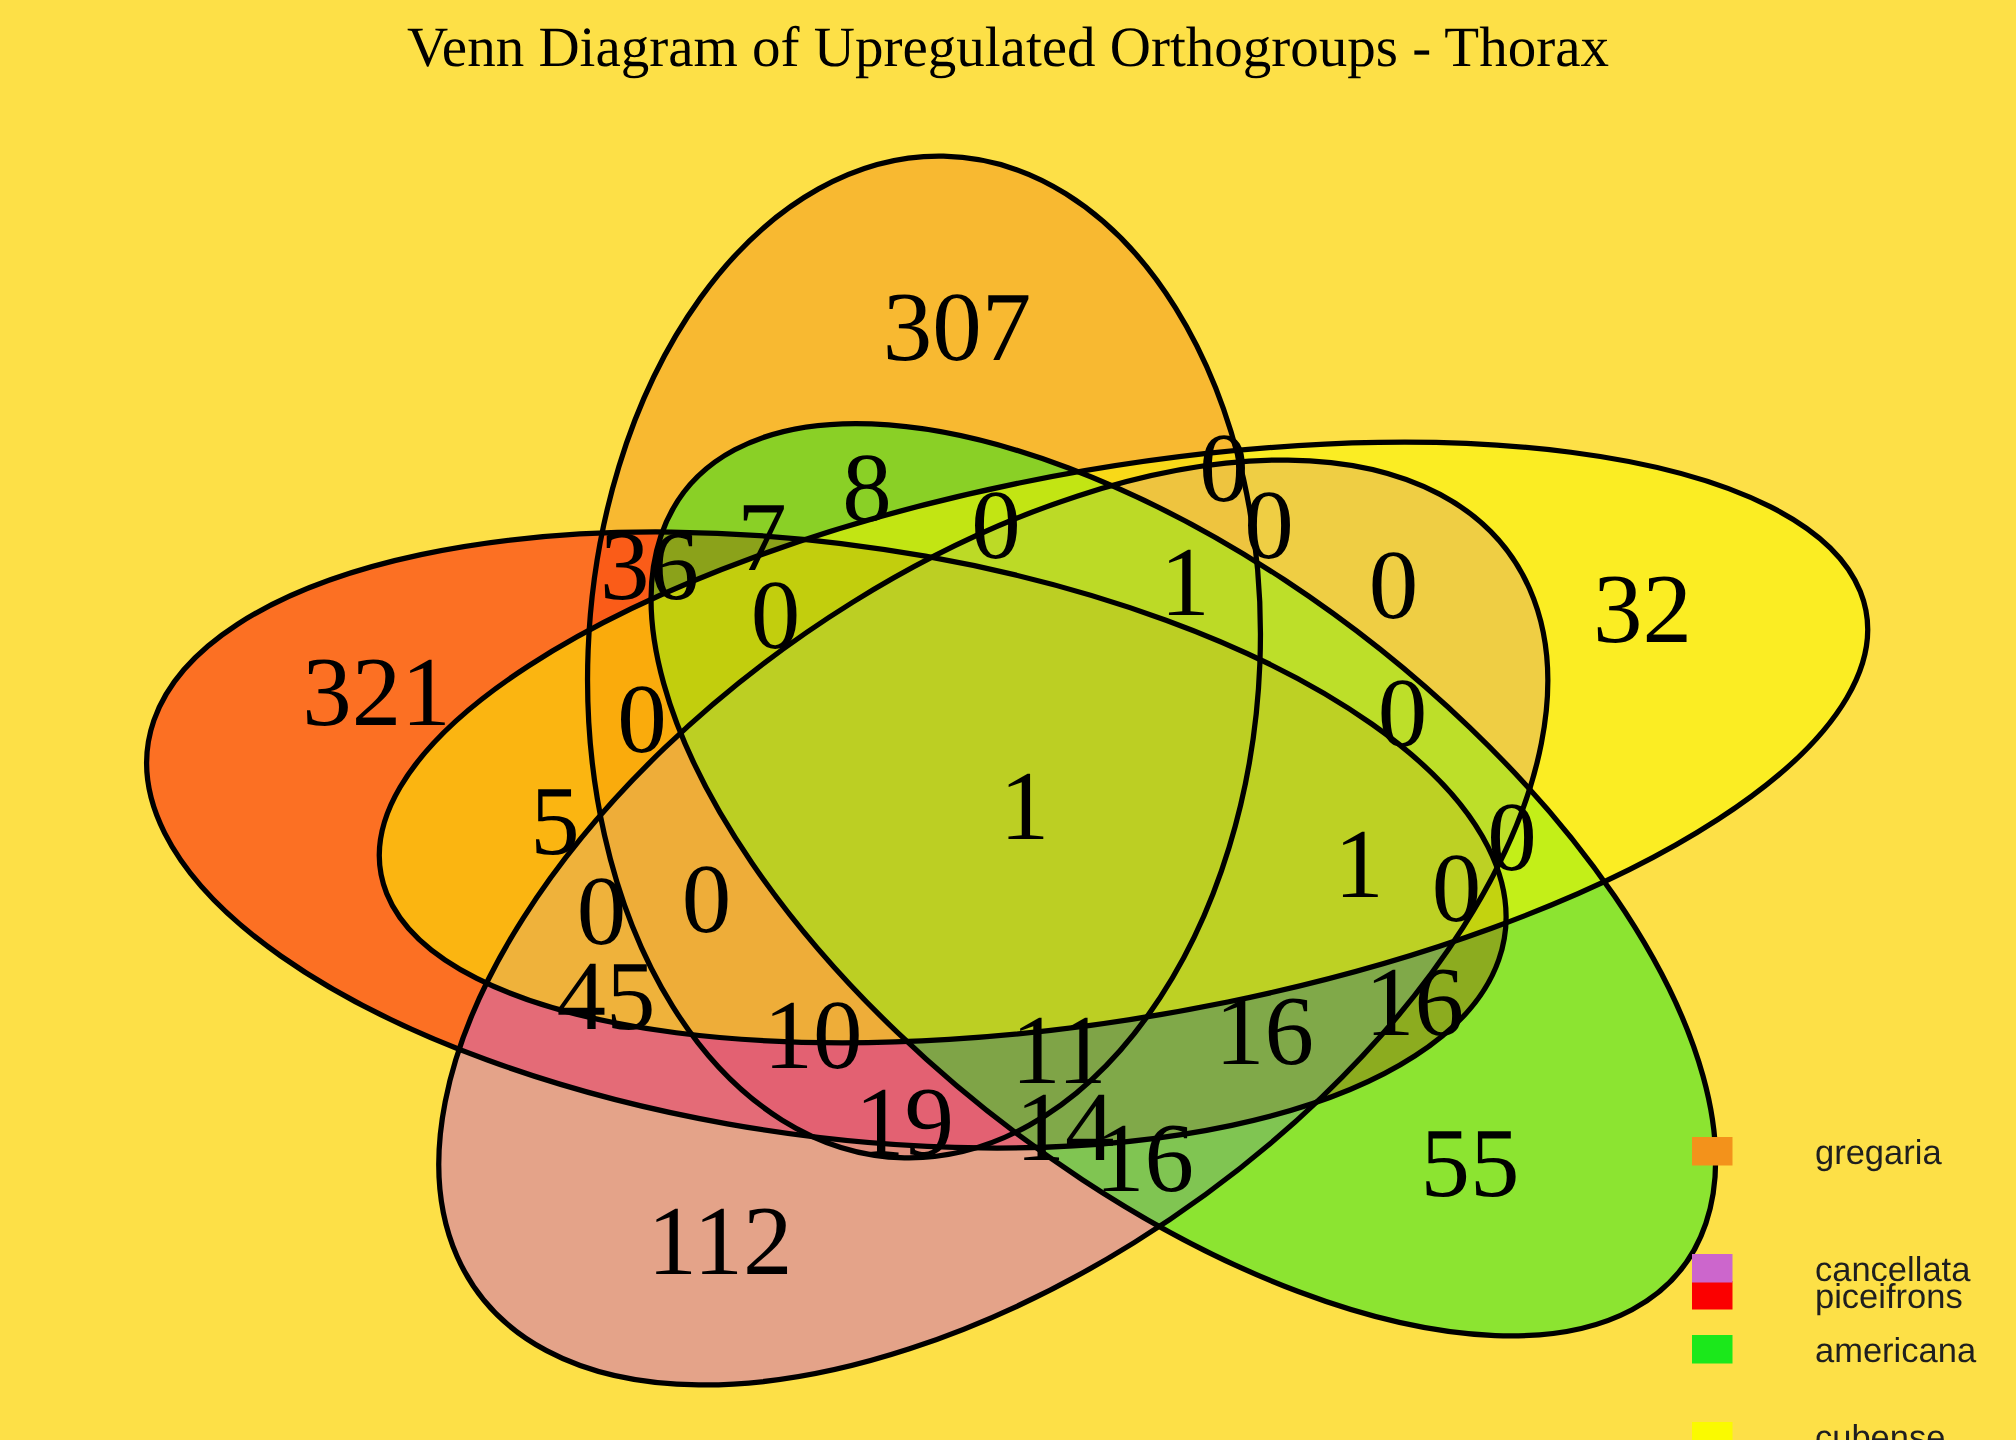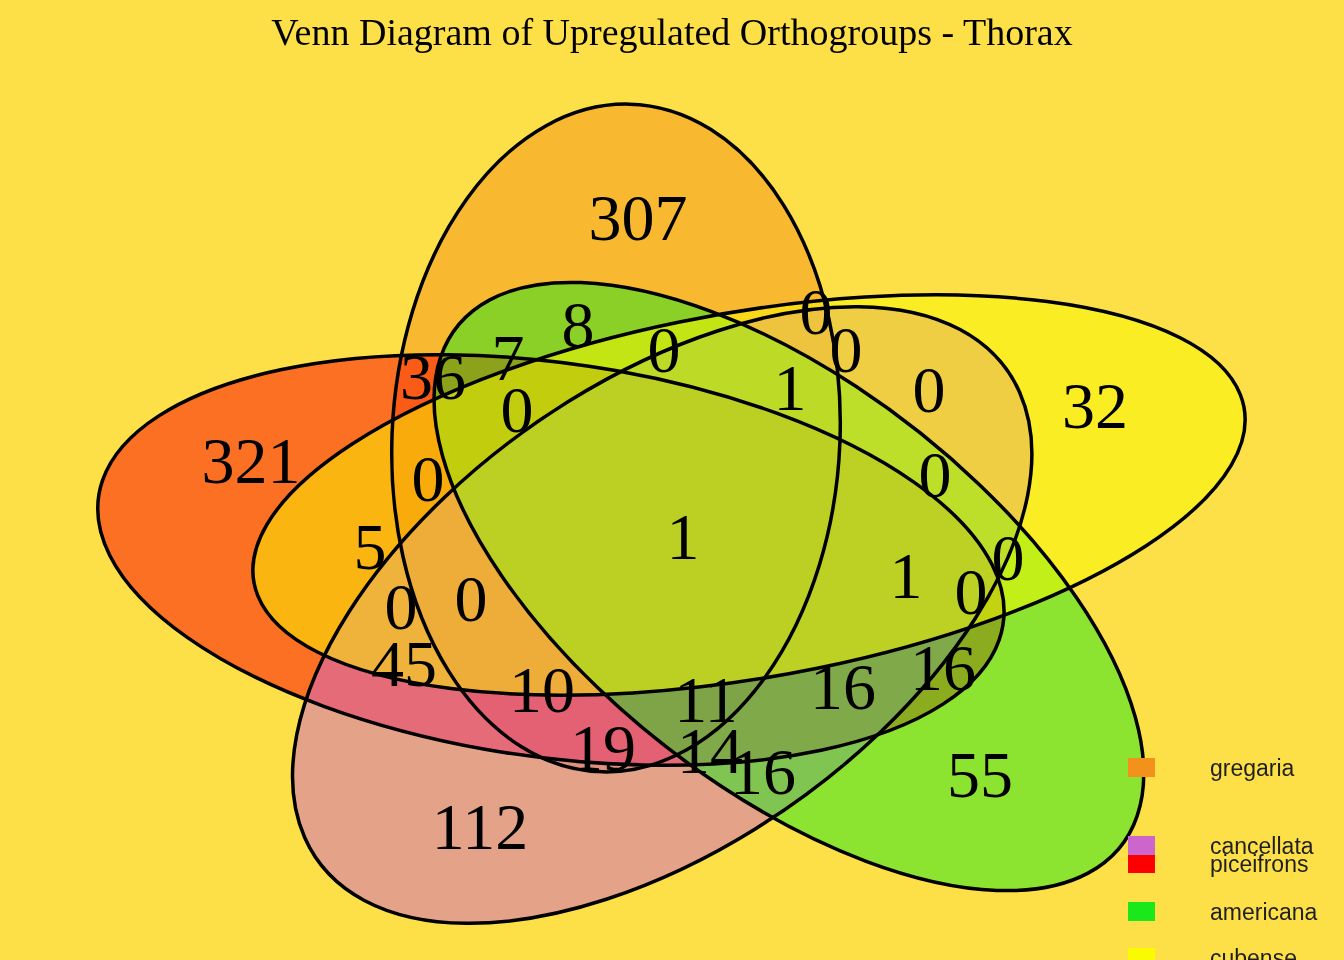--- a/index.html
+++ b/index.html
@@ -135,21 +135,21 @@
         <span class="legend-label">gregaria</span>
       </div>
       <div class="legend-item" style="top: 59.5px; margin-top: 48px;">
         <span class="legend-swatch" style="background: rgb(251, 0, 0);"></span>
         <span class="legend-label">piceifrons</span>
       </div>
       <div class="legend-item" style="top: 90px;">
         <span class="legend-swatch" style="background: rgb(204, 102, 204);"></span>
         <span class="legend-label">cancellata</span>
       </div>
-      <div class="legend-item" style="top: 156px;">
+      <div class="legend-item" style="top: 144px;">
         <span class="legend-swatch" style="background: rgb(27, 232, 27);"></span>
         <span class="legend-label">americana</span>
       </div>
       <div class="legend-item" style="top: 202px;">
         <span class="legend-swatch" style="background: rgb(250, 250, 0);"></span>
         <span class="legend-label">cubense</span>
       </div>
     </div>
 
 </div>

